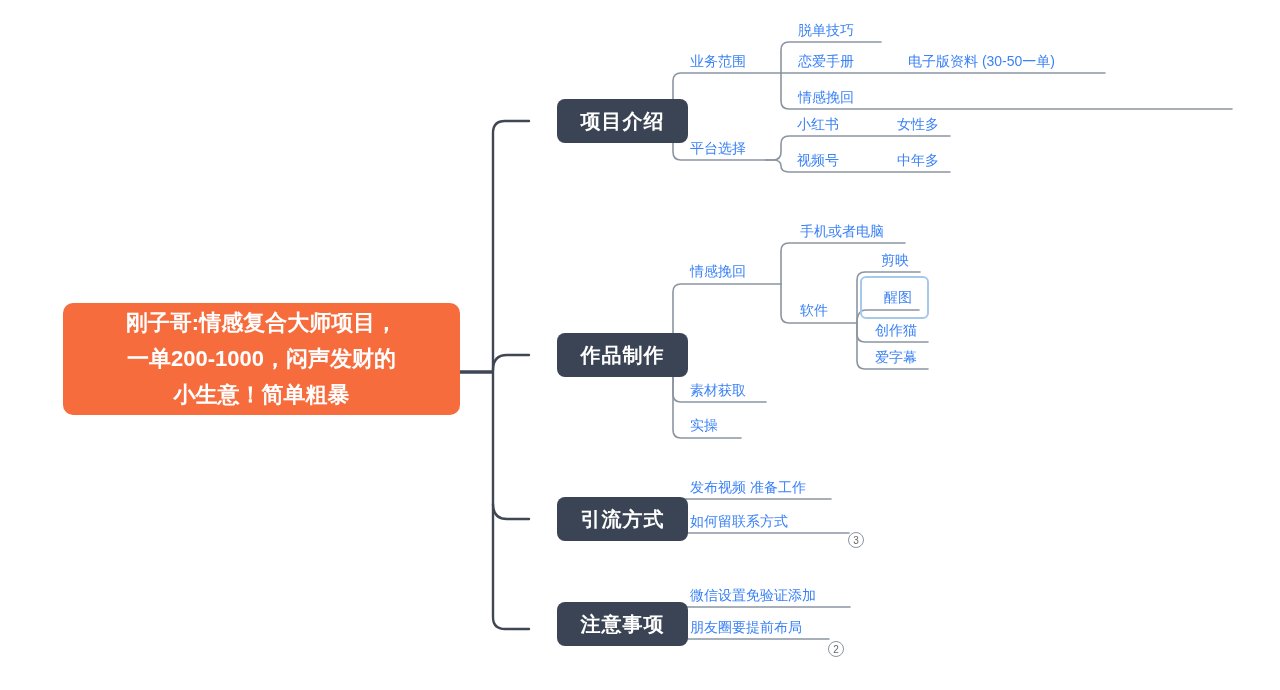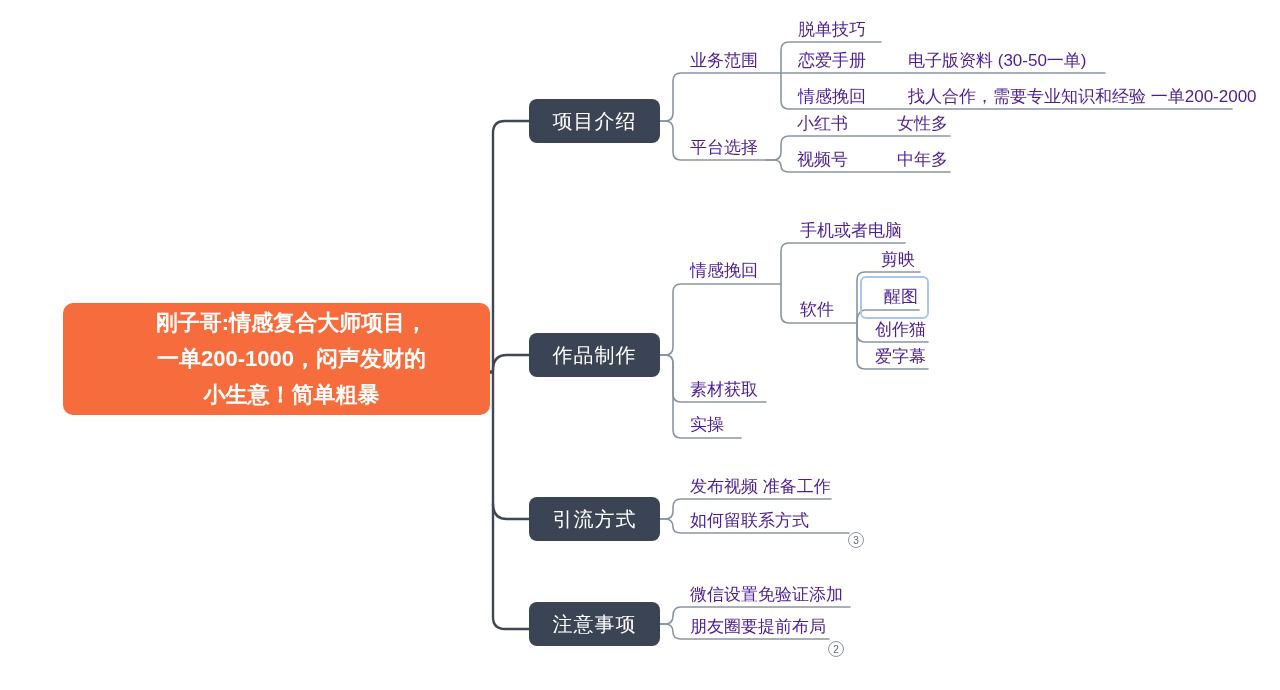--- a/index.html
+++ b/index.html
@@ -2,25 +2,25 @@
 <html><head>
 <meta charset="utf-8">
 <style>
   html,body{margin:0;padding:0;background:#ffffff;}
   .stage{position:relative;width:1280px;height:690px;background:#ffffff;overflow:hidden;
          font-family:"Liberation Sans","DejaVu Sans",sans-serif;}
   .stage svg{position:absolute;left:0;top:0;}
   .root{position:absolute;left:63px;top:303px;width:397px;height:112px;
         background:#F76C3D;border-radius:10px;color:#ffffff;font-weight:bold;
         font-size:22px;line-height:36px;text-align:center;display:flex;
-        align-items:center;justify-content:center;white-space:pre-line;padding-left:30px;}
+        align-items:center;justify-content:center;white-space:pre-line;}
   .branch{position:absolute;width:131px;height:44px;background:#3B4454;border-radius:8px;
-          color:#ffffff;font-weight:normal;font-size:20px;display:flex;align-items:center;
-          justify-content:center;letter-spacing:1px;}
-  .leaf{position:absolute;font-size:17px;line-height:18px;color:#4c1d95;white-space:nowrap;}
+          color:#ffffff;font-weight:bold;font-size:20px;display:flex;align-items:center;
+          justify-content:center;letter-spacing:1px;margin-left:28px;}
+  .leaf{position:absolute;font-size:14px;line-height:18px;color:#3b82f6;white-space:nowrap;}
   .selection{position:absolute;left:860px;top:276px;width:65px;height:39px;
              border:2px solid #A6C8EC;border-radius:6px;background:transparent;}
   .badge{position:absolute;width:16px;height:16px;border:1px solid #8B95A1;border-radius:50%;
          background:#ffffff;color:#666666;font-size:10px;line-height:16px;text-align:center;
          box-sizing:border-box;}
 </style>
 </head>
 <body>
 
 <div class="stage">
@@ -68,21 +68,20 @@
   <div class="branch" style="left:529px;top:99px">项目介绍</div>
   <div class="branch" style="left:529px;top:333px">作品制作</div>
   <div class="branch" style="left:529px;top:497px">引流方式</div>
   <div class="branch" style="left:529px;top:602px">注意事项</div>
 
   <div class="leaf" style="left:690px;top:52px">业务范围</div>
   <div class="leaf" style="left:798px;top:21px">脱单技巧</div>
   <div class="leaf" style="left:798px;top:52px">恋爱手册</div>
   <div class="leaf" style="left:908px;top:52px">电子版资料 (30-50一单)</div>
   <div class="leaf" style="left:798px;top:88px">情感挽回</div>
-  <div class="leaf" style="left:908px;top:88px">找人合作，需要专业知识和经验 一单200-2000</div>
   <div class="leaf" style="left:690px;top:139px">平台选择</div>
   <div class="leaf" style="left:797px;top:115px">小红书</div>
   <div class="leaf" style="left:897px;top:115px">女性多</div>
   <div class="leaf" style="left:797px;top:151px">视频号</div>
   <div class="leaf" style="left:897px;top:151px">中年多</div>
 
   <div class="leaf" style="left:690px;top:262px">情感挽回</div>
   <div class="leaf" style="left:800px;top:222px">手机或者电脑</div>
   <div class="leaf" style="left:800px;top:301px">软件</div>
   <div class="leaf" style="left:881px;top:251px">剪映</div>

